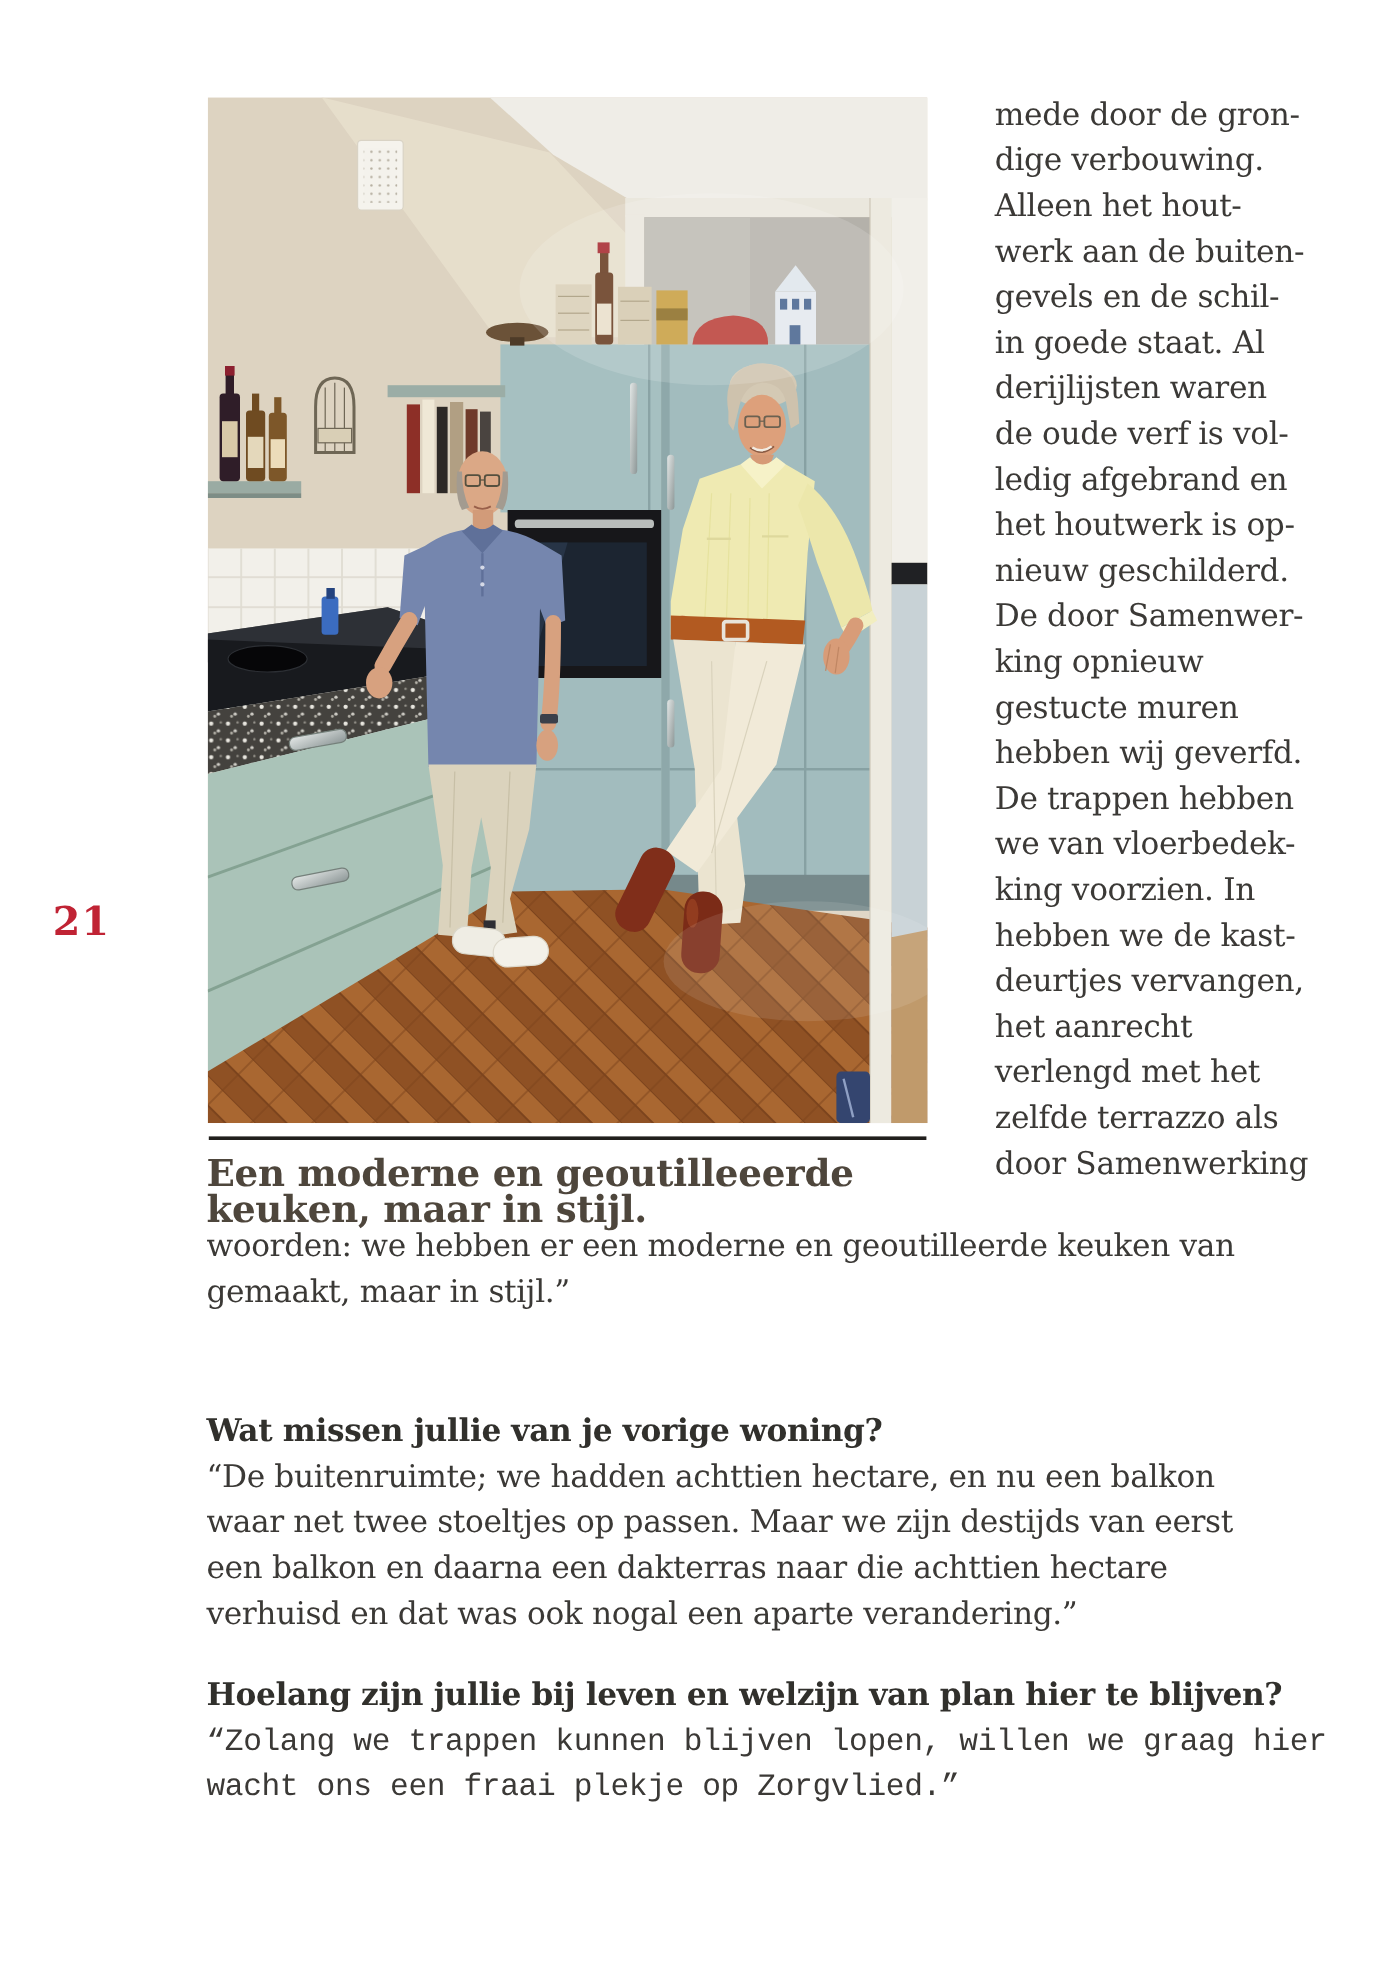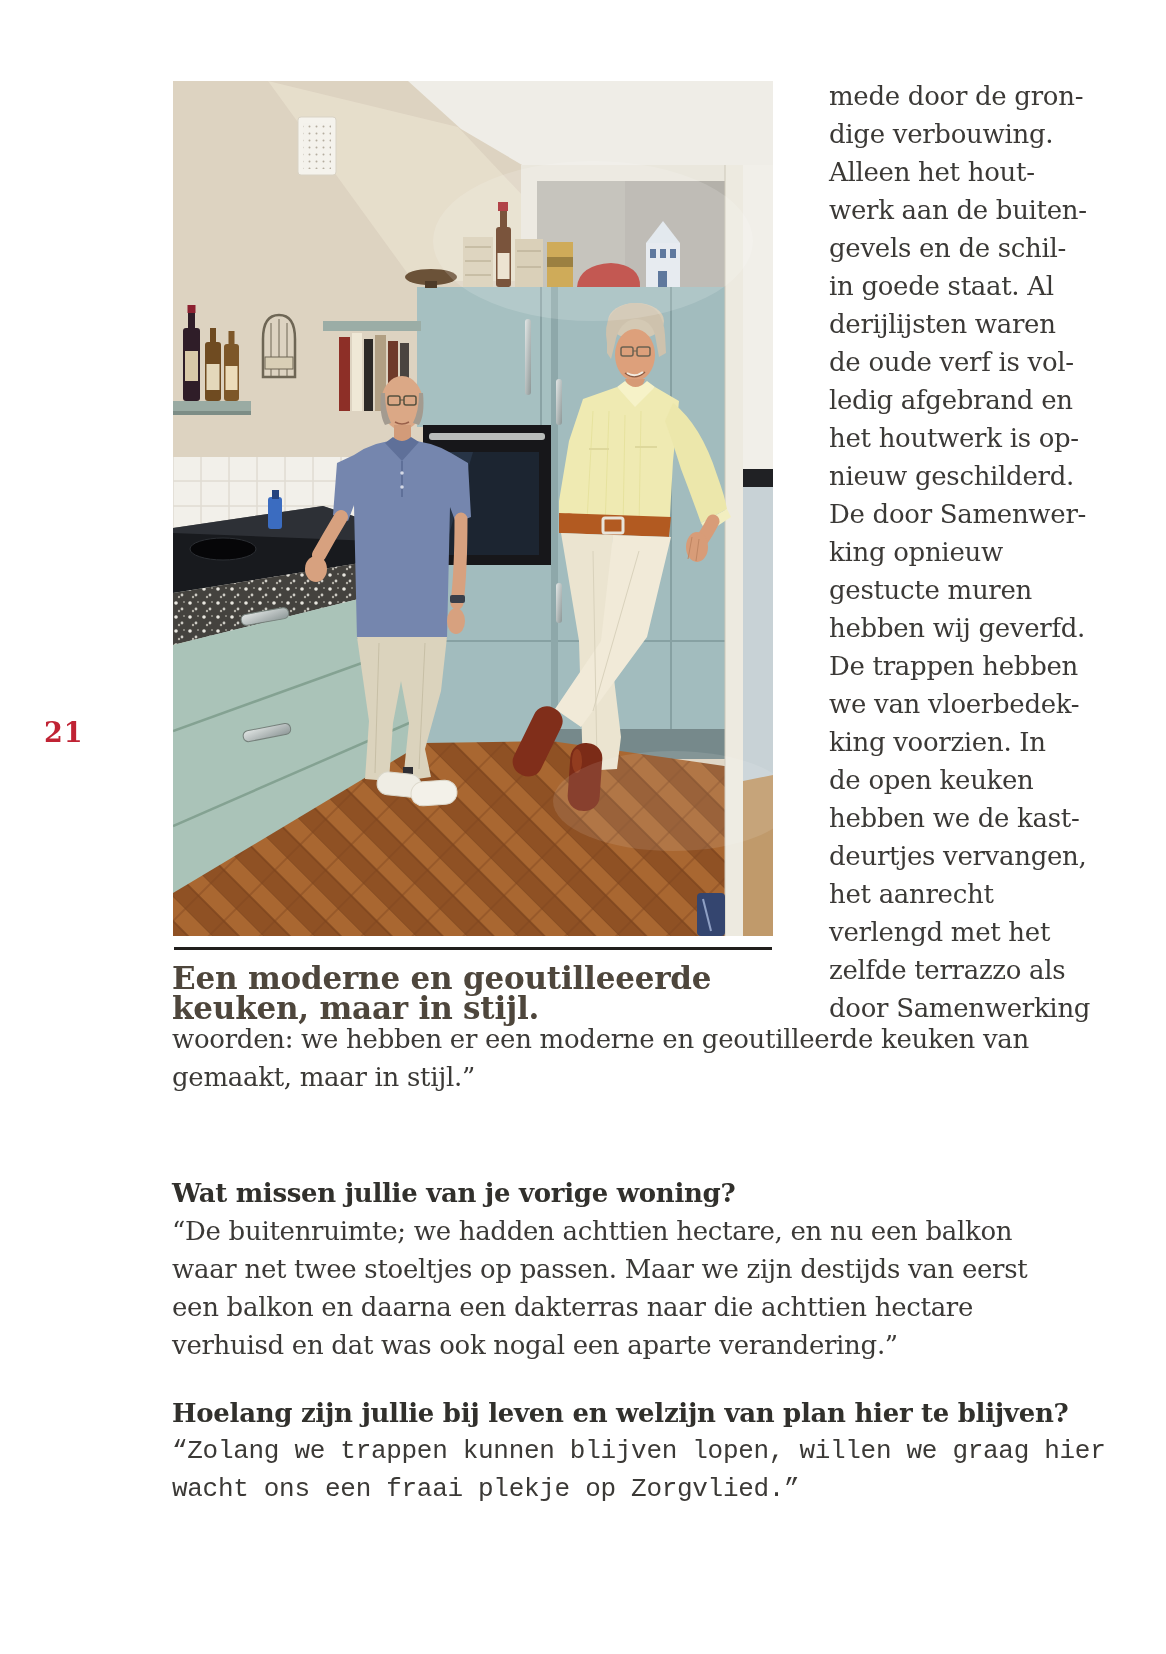--- a/index.html
+++ b/index.html
@@ -1,18 +1,18 @@
 <!DOCTYPE html>
 <html><head>
 <meta charset="utf-8">
 <style>
   html,body{margin:0;padding:0;background:#ffffff;}
   .page{position:relative;width:1166px;height:1654px;background:#ffffff;
         font-family:"DejaVu Serif", serif;color:#3b3936;overflow:hidden;}
-  .pagenum{position:absolute;left:44px;top:719px;font-size:27px;line-height:28px;
+  .pagenum{position:absolute;left:44px;top:754px;font-size:33px;line-height:28px;
            font-weight:bold;color:#c02334;letter-spacing:1px;}
   .photo{position:absolute;left:173px;top:81px;width:600px;height:855px;overflow:hidden;}
   .photo svg{display:block;width:100%;height:100%;}
   .rule{position:absolute;left:174px;top:947px;width:598px;height:3px;background:#211f1d;}
   .caption{position:absolute;left:172px;top:963px;width:640px;font-size:31px;line-height:30px;
            font-weight:bold;color:#4e463c;letter-spacing:-0.2px;}
   .col{position:absolute;left:797px;top:77px;width:270px;}
   .col .ln{font-size:26px;line-height:38px;letter-spacing:-0.3px;white-space:nowrap;margin-left:32px;}
   .para{position:absolute;left:172px;width:860px;}
   .para .ln{font-size:26px;line-height:38px;letter-spacing:-0.3px;white-space:nowrap;}
@@ -289,21 +289,20 @@
     <div class="ln">ledig afgebrand en</div>
     <div class="ln">het houtwerk is op-</div>
     <div class="ln">nieuw geschilderd.</div>
     <div class="ln">De door Samenwer-</div>
     <div class="ln">king opnieuw</div>
     <div class="ln">gestucte muren</div>
     <div class="ln">hebben wij geverfd.</div>
     <div class="ln">De trappen hebben</div>
     <div class="ln">we van vloerbedek-</div>
     <div class="ln">king voorzien. In</div>
-    <div class="ln">de open keuken</div>
     <div class="ln">hebben we de kast-</div>
     <div class="ln">deurtjes vervangen,</div>
     <div class="ln">het aanrecht</div>
     <div class="ln">verlengd met het</div>
     <div class="ln">zelfde terrazzo als</div>
     <div class="ln">door Samenwerking</div>
   </div>
 
   <div class="para p1">
     <div class="ln">woorden: we hebben er een moderne en geoutilleerde keuken van</div>

